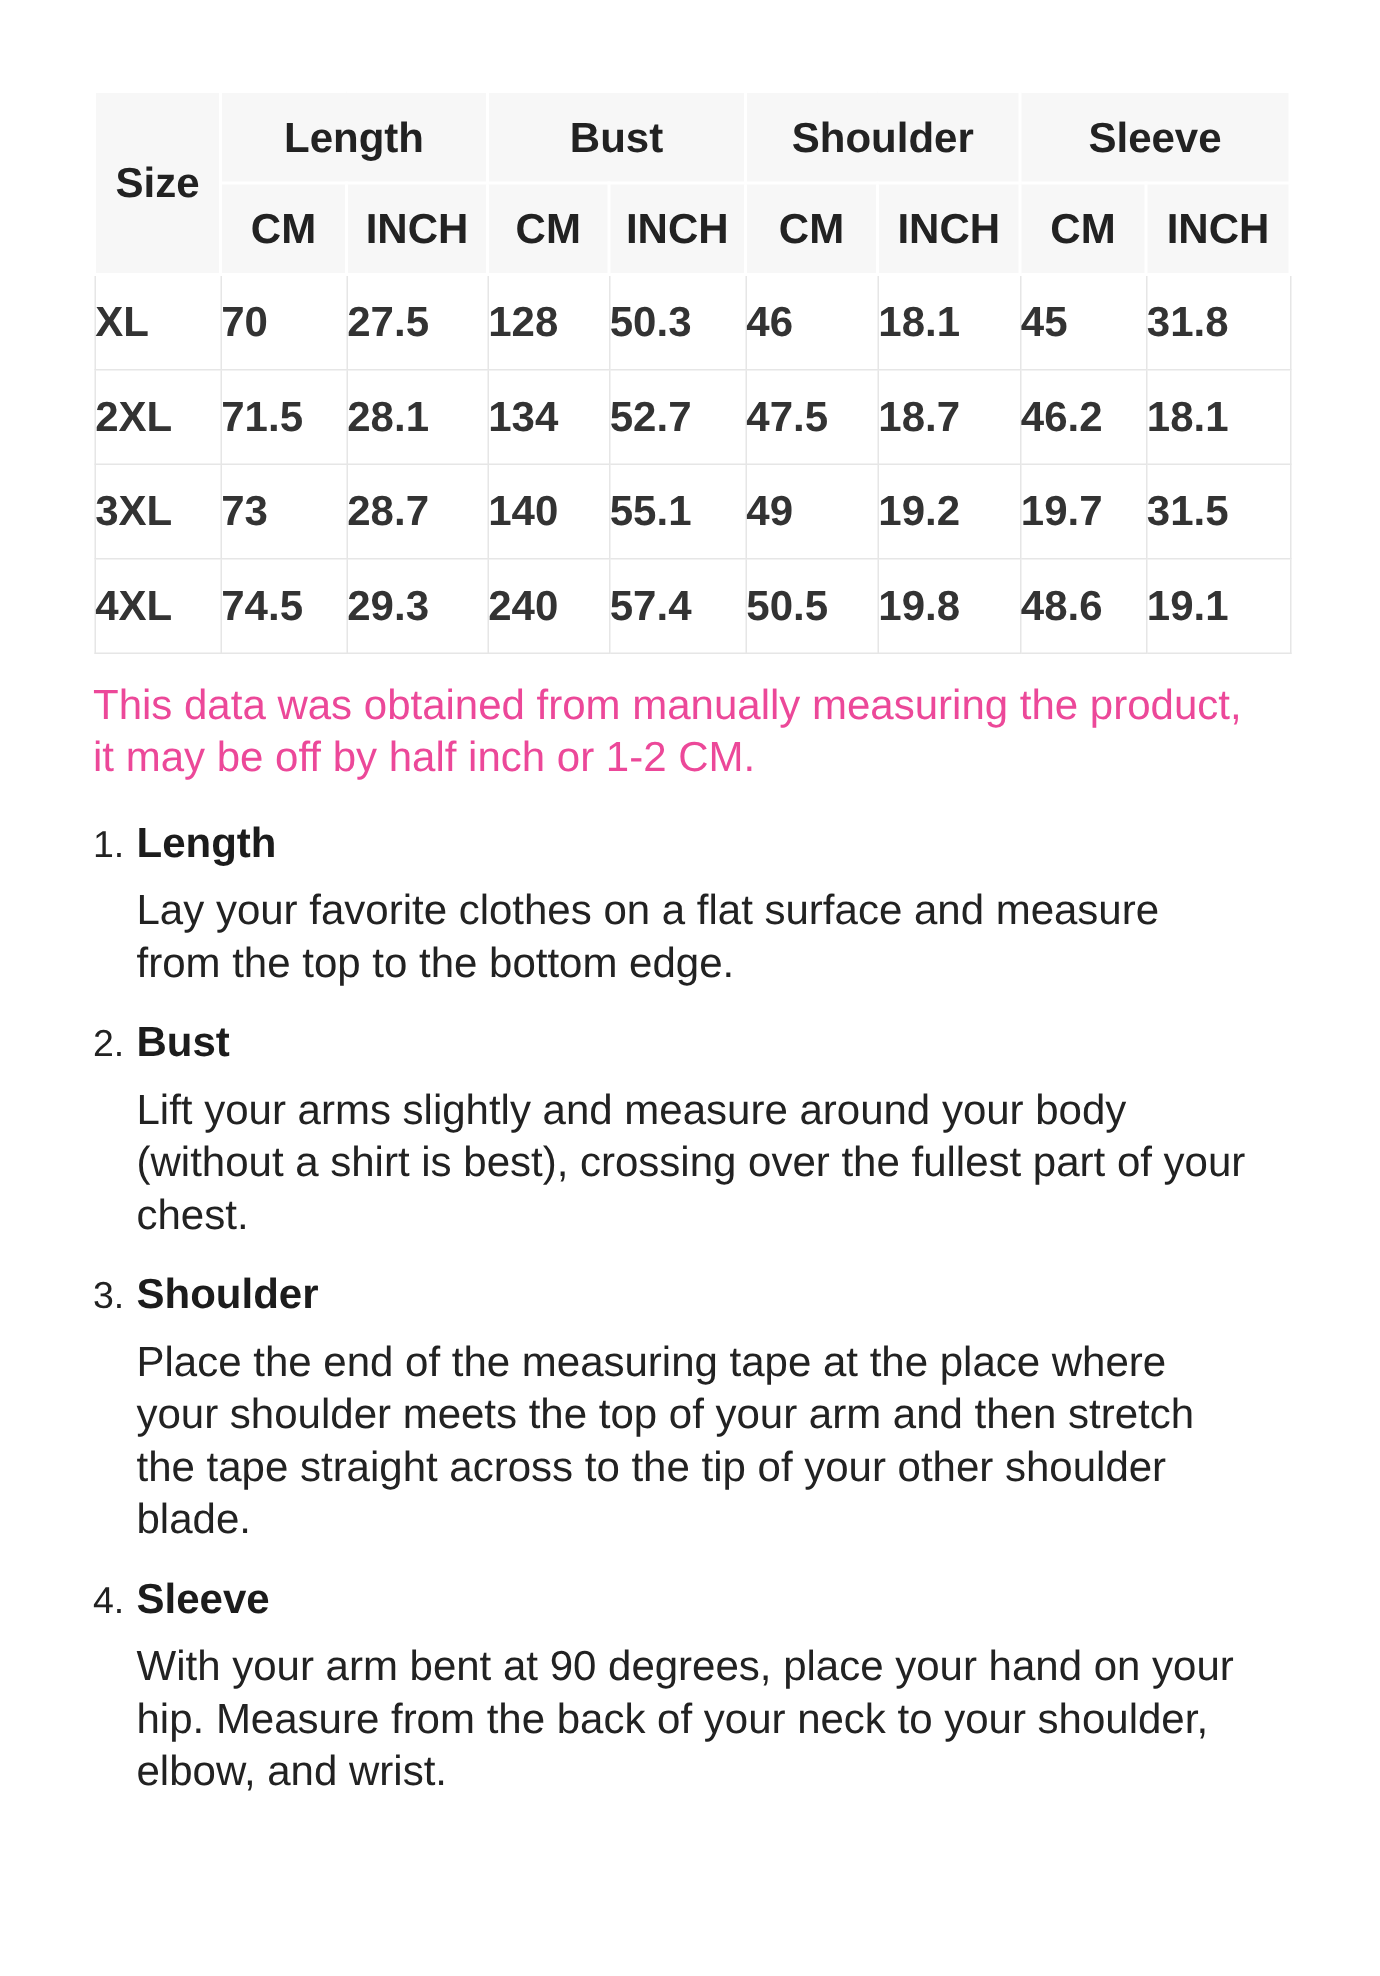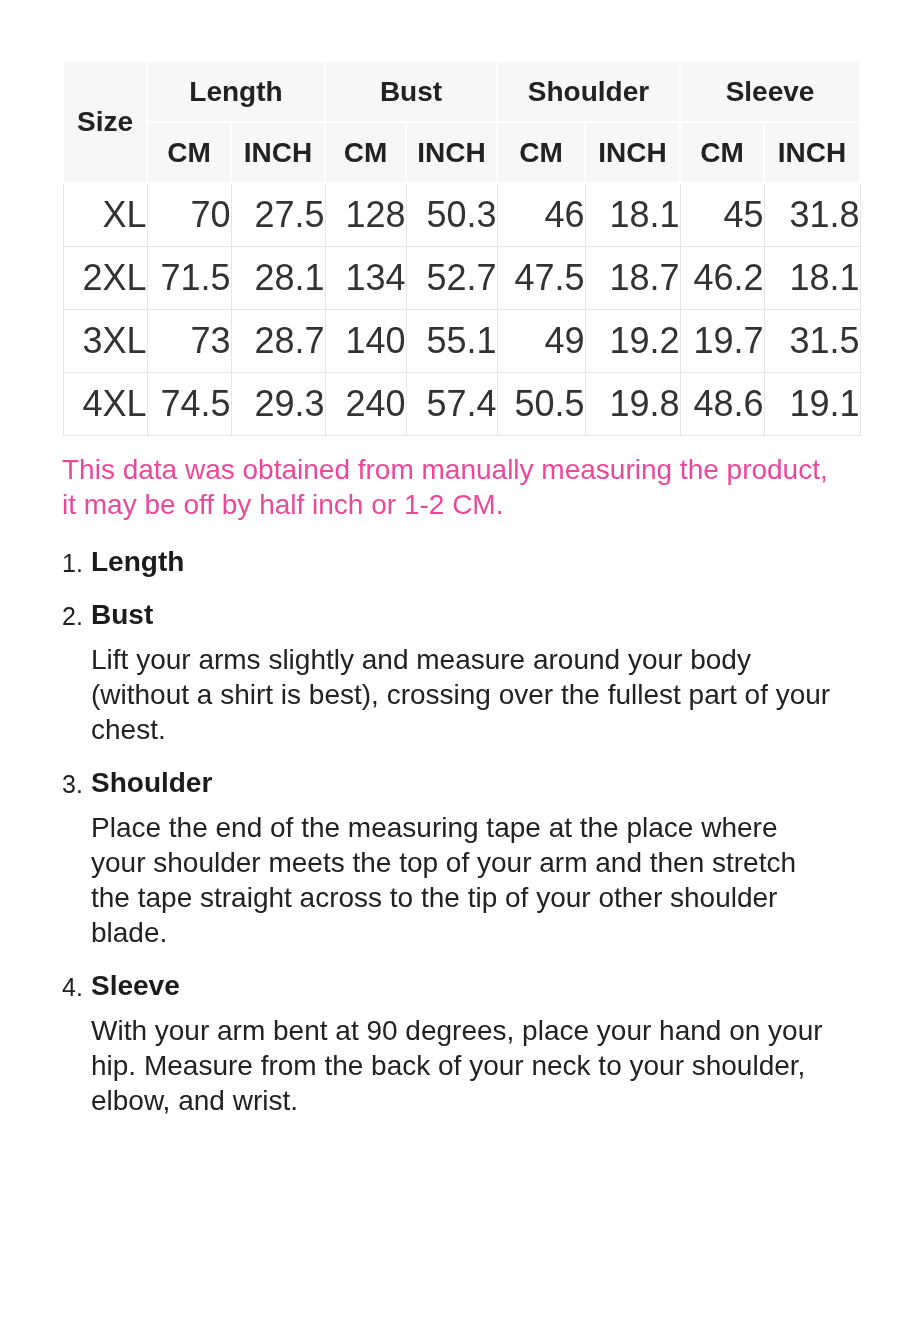--- a/index.html
+++ b/index.html
@@ -35,24 +35,24 @@
     font-weight: 700;
     color: #222222;
     text-align: center;
     height: 61px;
     box-sizing: border-box;
     padding: 0;
   }
   table.size-chart td {
     background: #ffffff;
     border: 1px solid #e6e6e6;
-    font-size: 36px;
-    font-weight: 400;
+    font-size: 28px;
+    font-weight: 700;
     color: #333333;
-    text-align: right;
+    text-align: left;
     height: 63px;
     box-sizing: border-box;
     padding: 0;
   }
 
   
   .htm-title {
     margin: 44px 0 0 0;
     font-size: 36px;
     line-height: 38px;
@@ -187,20 +187,21 @@
 
 
     <p class="htm-intro">This data was obtained from manually measuring the product, it may be off by half inch or 1-2 CM.</p>
 
     <div class="steps">
 
       <div class="step">
         <span class="step-num">1.</span>
         <div class="step-body">
           <div class="step-title">Length</div>
+          <div class="step-desc">Lay your favorite clothes on a flat surface and measure from the top to the bottom edge.</div>
         </div>
       </div>
 
       <div class="step">
         <span class="step-num">2.</span>
         <div class="step-body">
           <div class="step-title">Bust</div>
           <div class="step-desc">Lift your arms slightly and measure around your body (without a shirt is best), crossing over the fullest part of your chest.</div>
         </div>
       </div>

